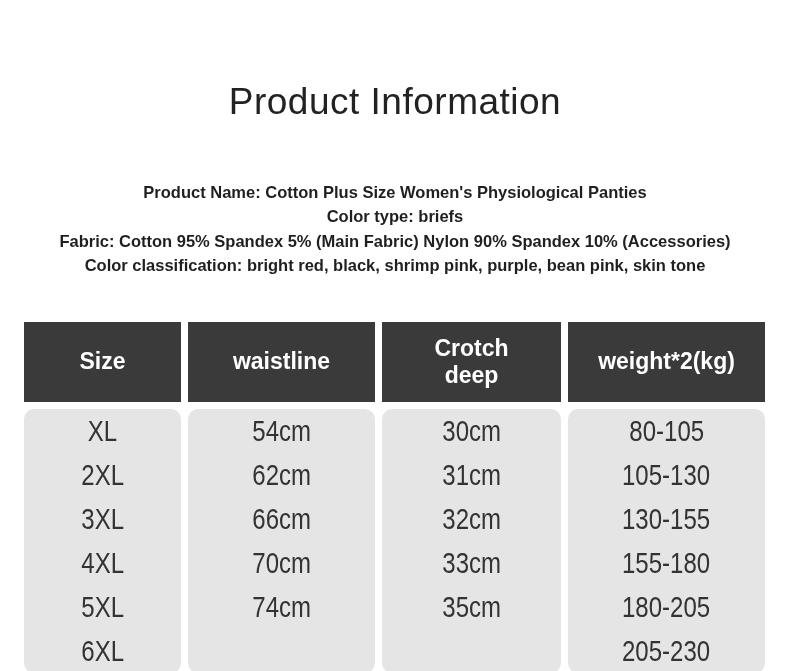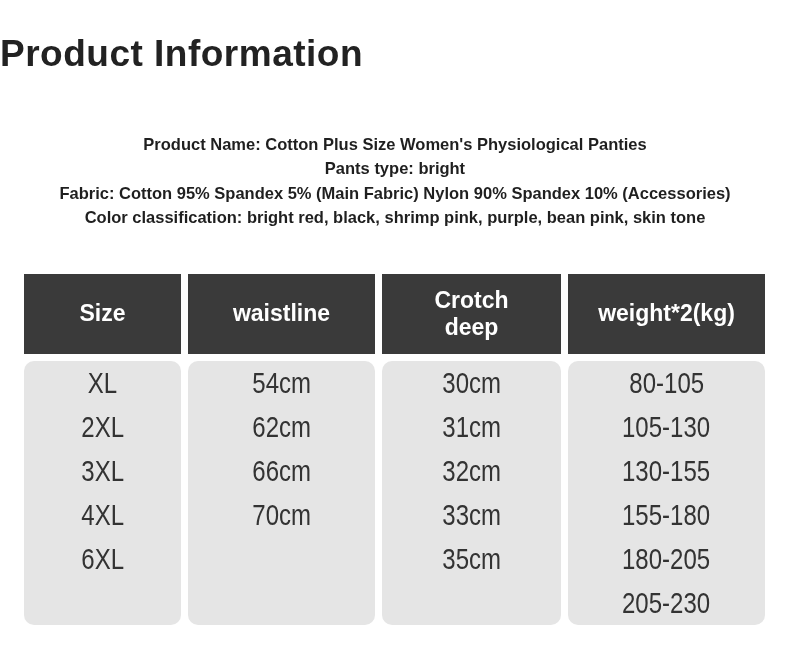--- a/index.html
+++ b/index.html
@@ -17,24 +17,24 @@
   }
   body {
     width: 790px;
     height: 671px;
     background: var(--page-bg);
     font-family: "Liberation Sans", sans-serif;
     color: var(--heading-text);
     overflow: hidden;
   }
   .page-title {
-    padding-top: 32px;
-    text-align: left;
+    padding-top: 80px;
+    text-align: center;
     font-size: 37px;
-    font-weight: bold;
+    font-weight: normal;
     letter-spacing: 0.5px;
     line-height: 1.18;
     color: var(--heading-text);
   }
   .product-details {
     margin-top: 56px;
     text-align: center;
     font-size: 16.5px;
     font-weight: bold;
     line-height: 24.5px;
@@ -81,21 +81,21 @@
     white-space: nowrap;
   }
 </style>
 </head>
 <body>
 
 <div class="page-title">Product Information</div>
 
 <div class="product-details">
   <div>Product Name: Cotton Plus Size Women's Physiological Panties</div>
-  <div>Pants type: bright</div>
+  <div>Color type: briefs</div>
   <div>Fabric: Cotton 95% Spandex 5% (Main Fabric) Nylon 90% Spandex 10% (Accessories)</div>
   <div>Color classification: bright red, black, shrimp pink, purple, bean pink, skin tone</div>
 </div>
 
 <div class="size-table">
   <div class="th">Size</div>
   <div class="th">waistline</div>
   <div class="th">Crotch
 deep</div>
   <div class="th">weight*2(kg)</div>
@@ -107,36 +107,42 @@
     <div class="td">
         <span class="cond">2XL</span>
       </div>
     <div class="td">
         <span class="cond">3XL</span>
       </div>
     <div class="td">
         <span class="cond">4XL</span>
       </div>
     <div class="td">
+        <span class="cond">5XL</span>
+      </div>
+    <div class="td">
         <span class="cond">6XL</span>
       </div>
   </div>
 
   <div class="col-body">
     <div class="td">
         <span class="cond">54cm</span>
       </div>
     <div class="td">
         <span class="cond">62cm</span>
       </div>
     <div class="td">
         <span class="cond">66cm</span>
       </div>
     <div class="td">
         <span class="cond">70cm</span>
+      </div>
+    <div class="td">
+        <span class="cond">74cm</span>
       </div>
   </div>
 
   <div class="col-body">
     <div class="td">
         <span class="cond">30cm</span>
       </div>
     <div class="td">
         <span class="cond">31cm</span>
       </div>

